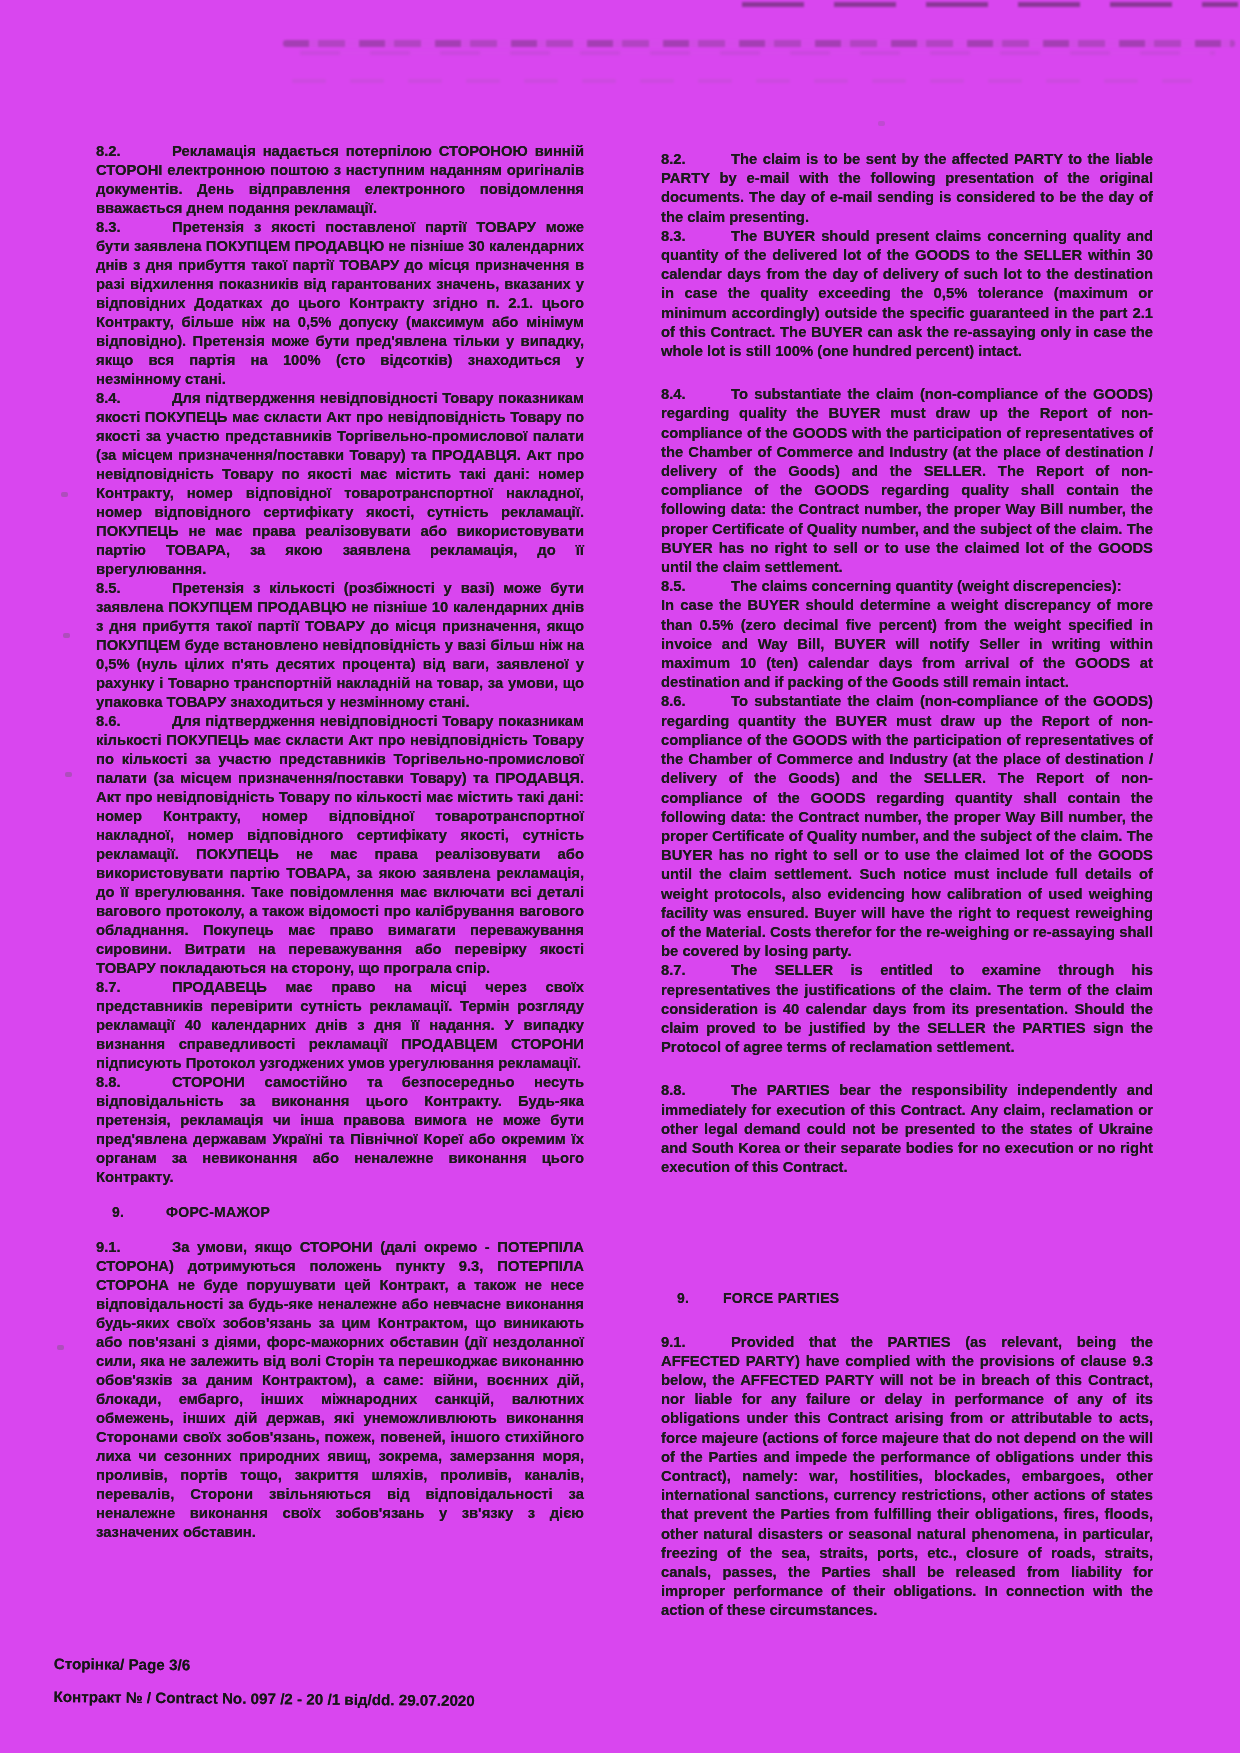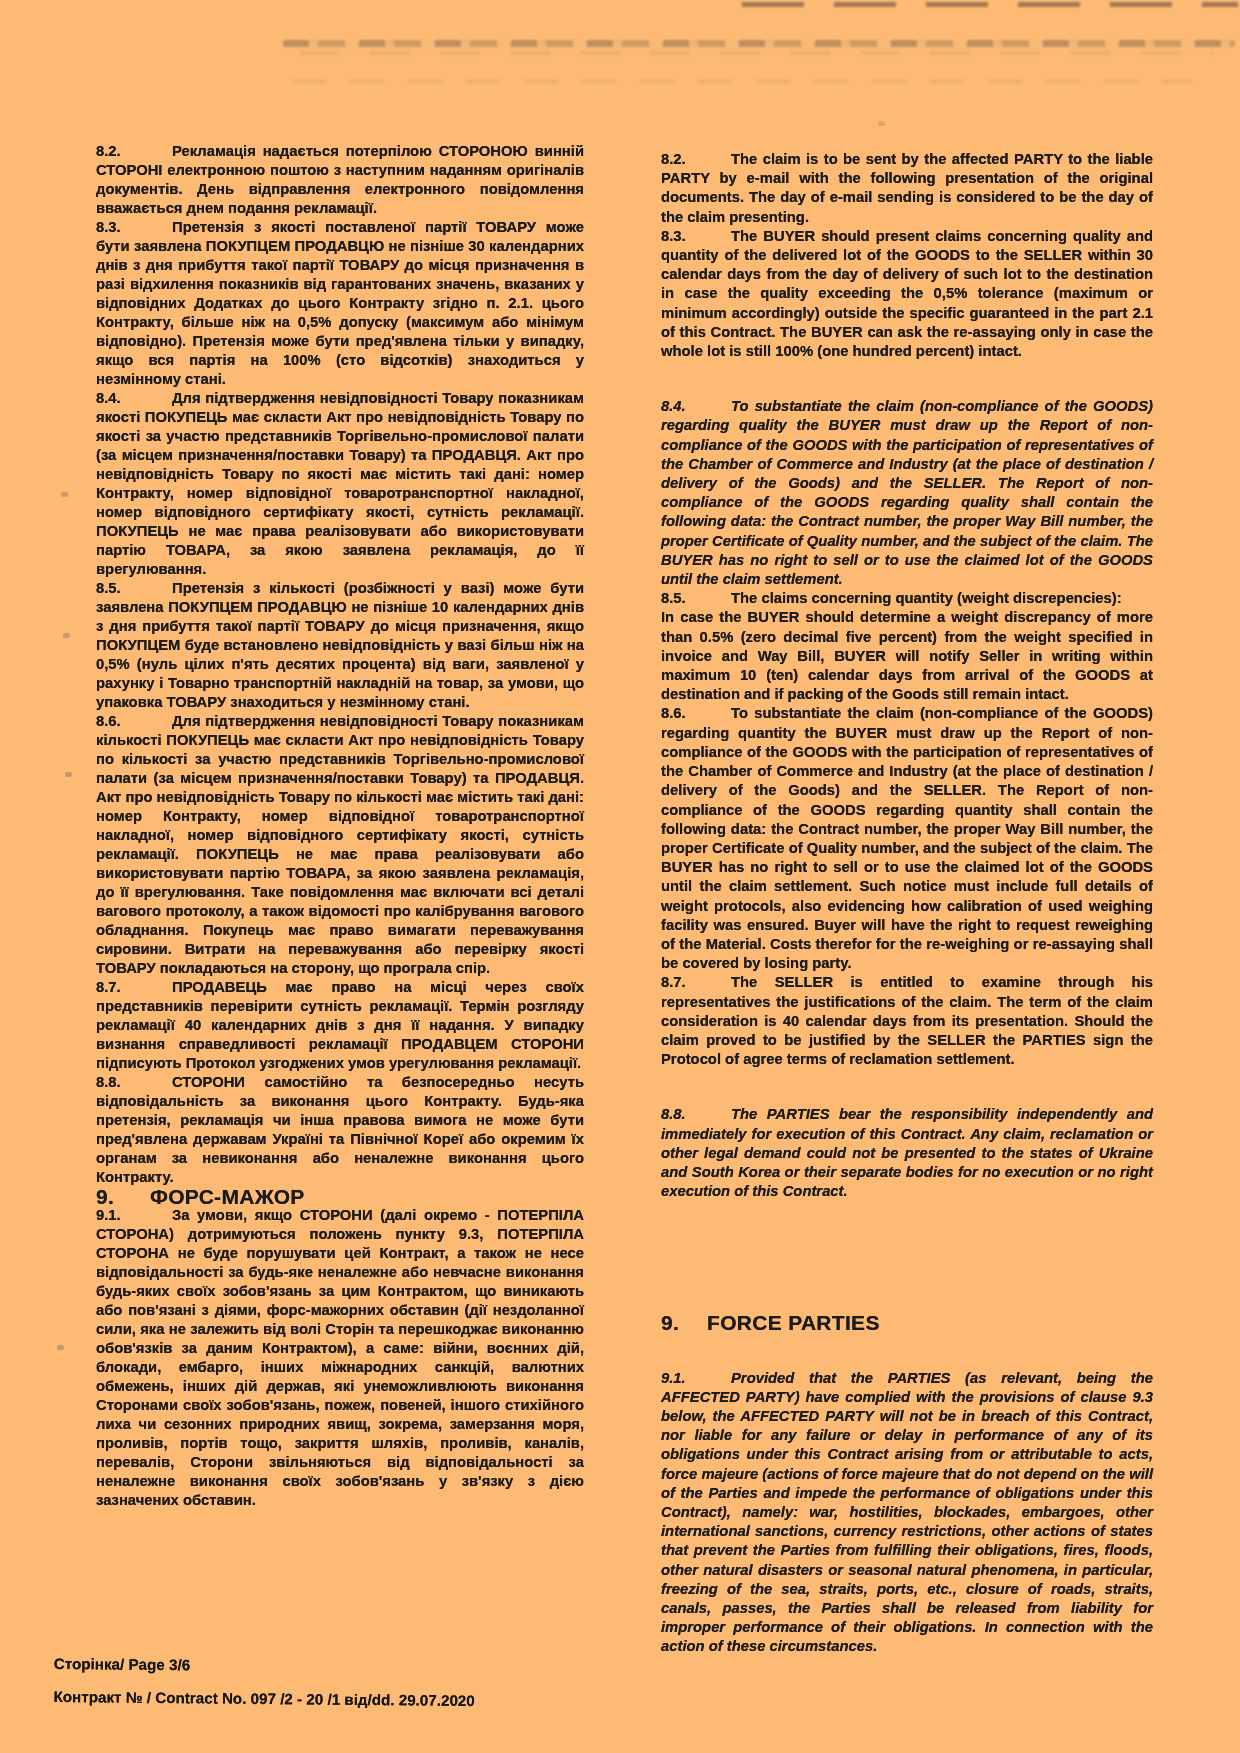--- a/index.html
+++ b/index.html
@@ -10,21 +10,21 @@
   body {
     width: 1240px;
     height: 1753px;
     position: relative;
     overflow: hidden;
     font-family: "Liberation Sans", sans-serif;
   }
   .scan-page {
     position: absolute;
     inset: 0;
-    background: #fdba74;
+    background: #d946ef;
   }
   
   .col {
     position: absolute;
     text-align: justify;
     font-weight: 700;
     color: #1b1b1b;
     text-shadow: 0 0 0.5px rgba(25,25,25,0.85);
   }
   .col-uk {
@@ -38,29 +38,29 @@
     left: 661px;
     top: 150px;
     width: 492px;
     font-size: 14.8px;
     line-height: 19.2px;
   }
   p.clause { margin: 0; }
   span.num { display: inline-block; width: 76px; }
   .col-en span.num { width: 70px; }
   p.heading {
-    margin: 0;
-    font-size: 21px;
+    margin: 16px;
+    font-size: 14px;
     letter-spacing: 0.3px;
   }
   p.heading .num { width: 54px; }
   .col-en p.heading .num { width: 46px; }
   .gap-small { margin-top: 21px; }
   .gap-large { margin-top: 88px; }
-  .col-en .gap-small { margin-top: 36px; font-style: italic; }
+  .col-en .gap-small { margin-top: 24px; }
   .col-en .gap-large { margin-top: 112px; }
   
   .footer {
     position: absolute;
     left: 54px;
     top: 1652px;
     font-weight: 700;
     font-size: 15.2px;
     line-height: 24px;
     color: #161616;

